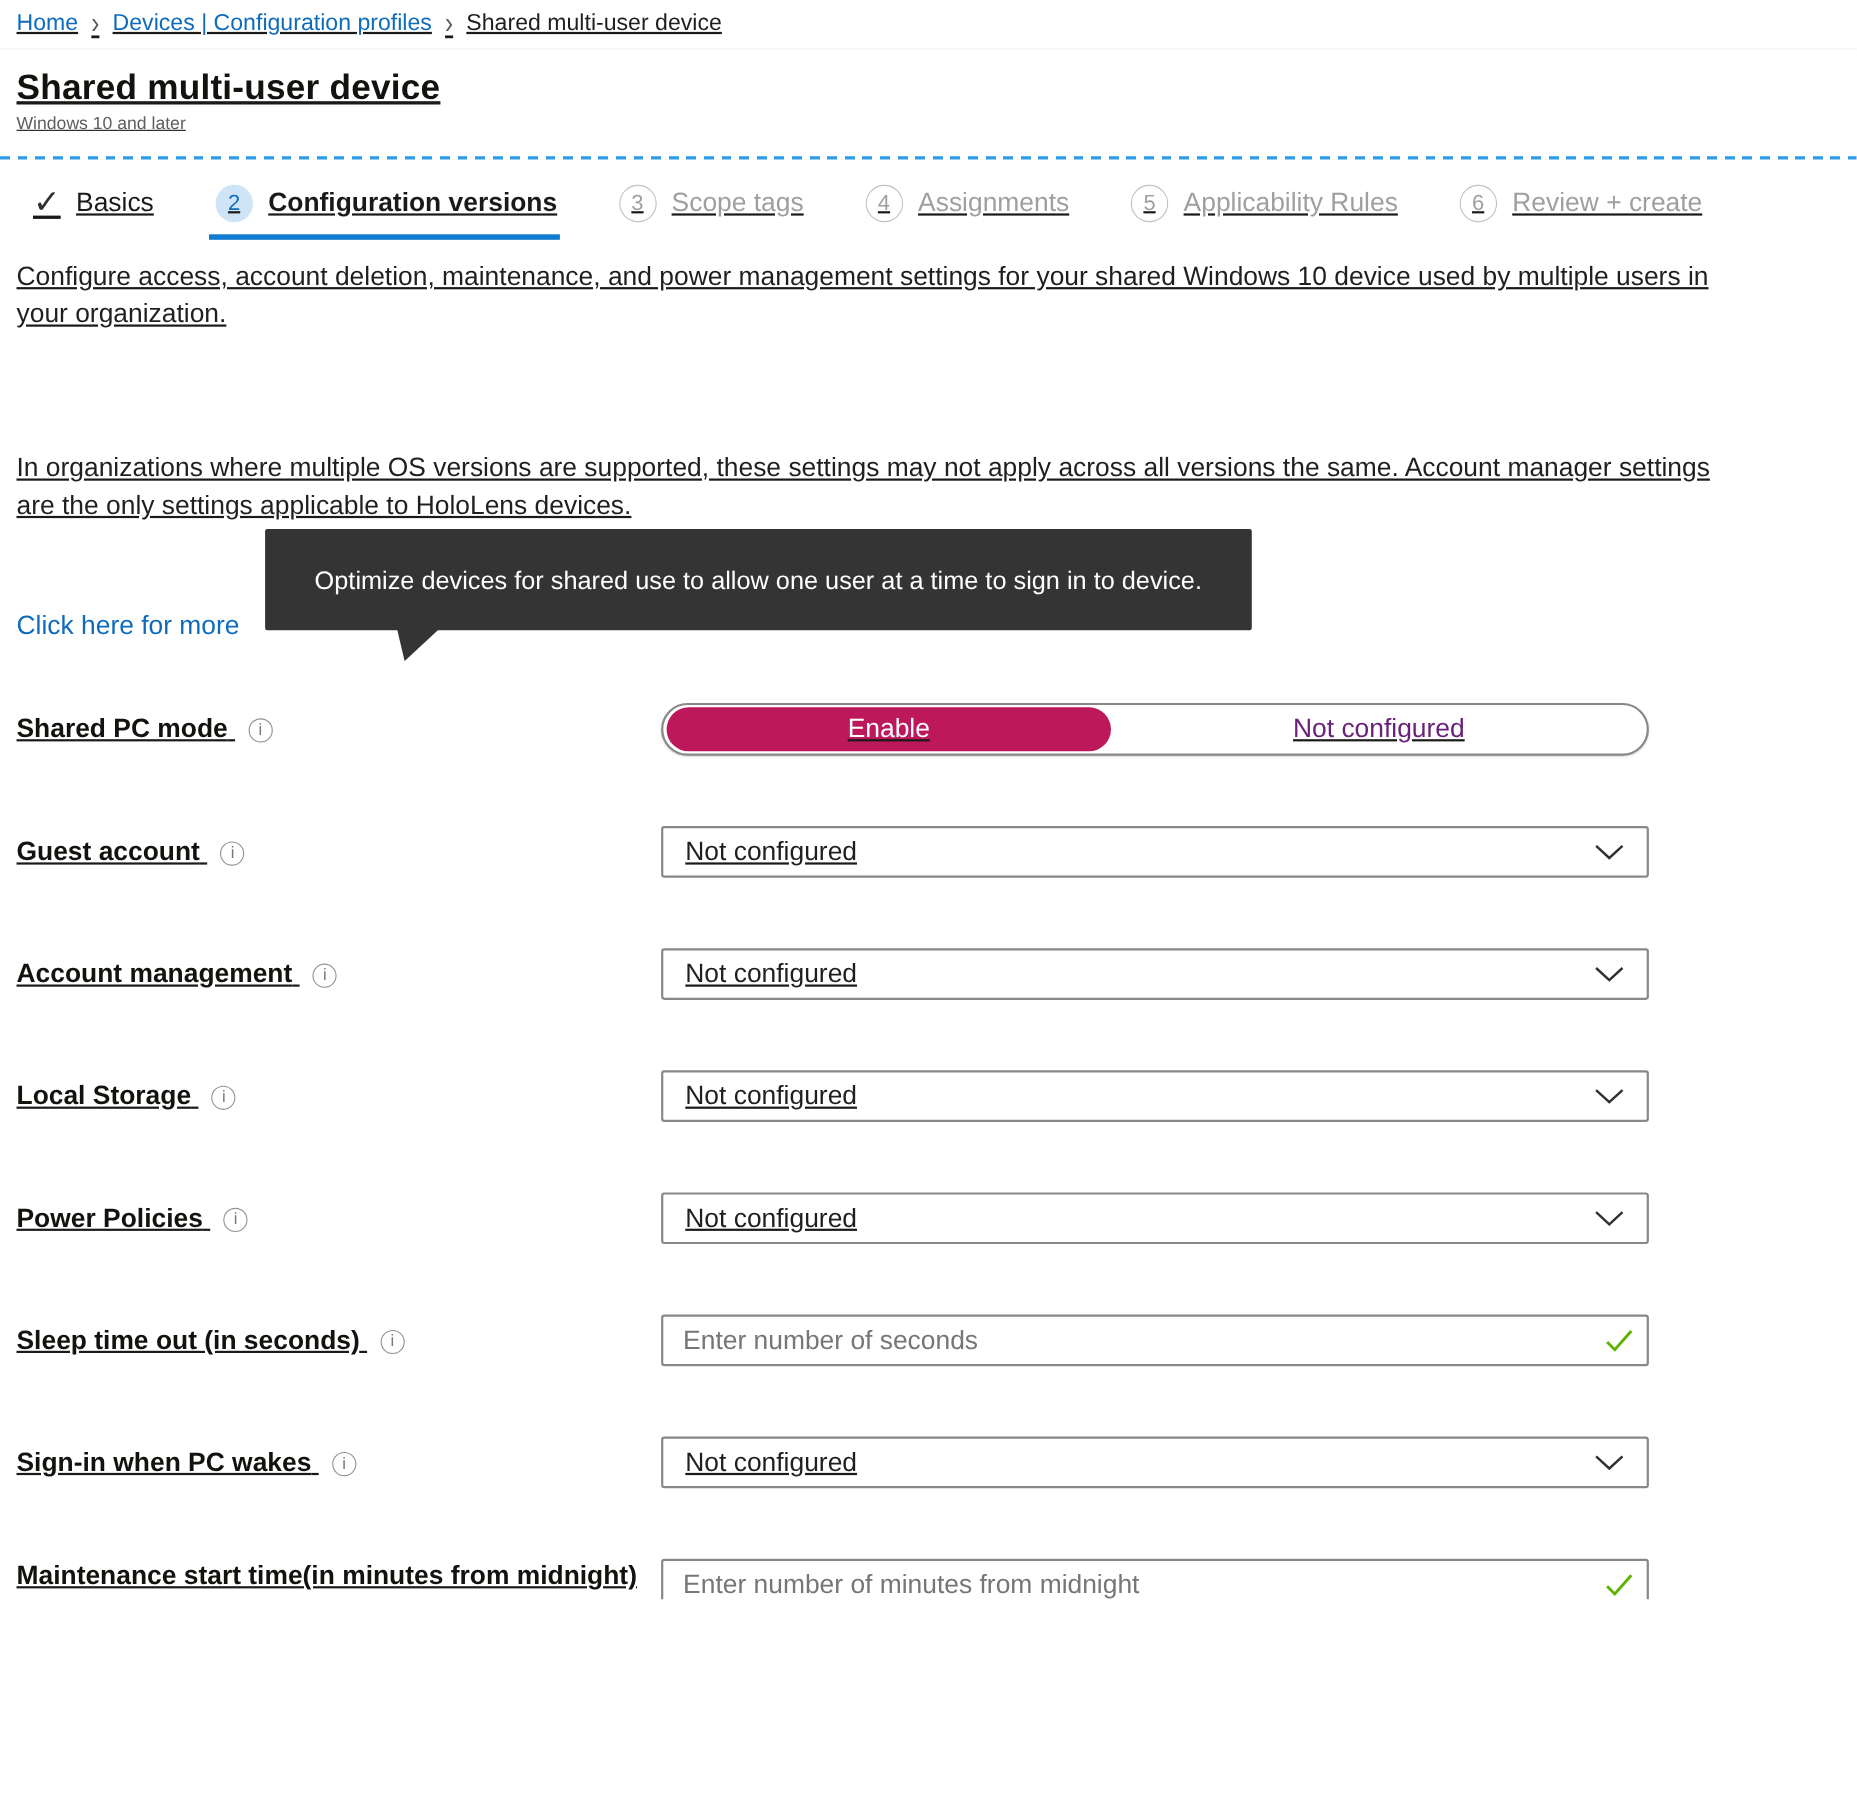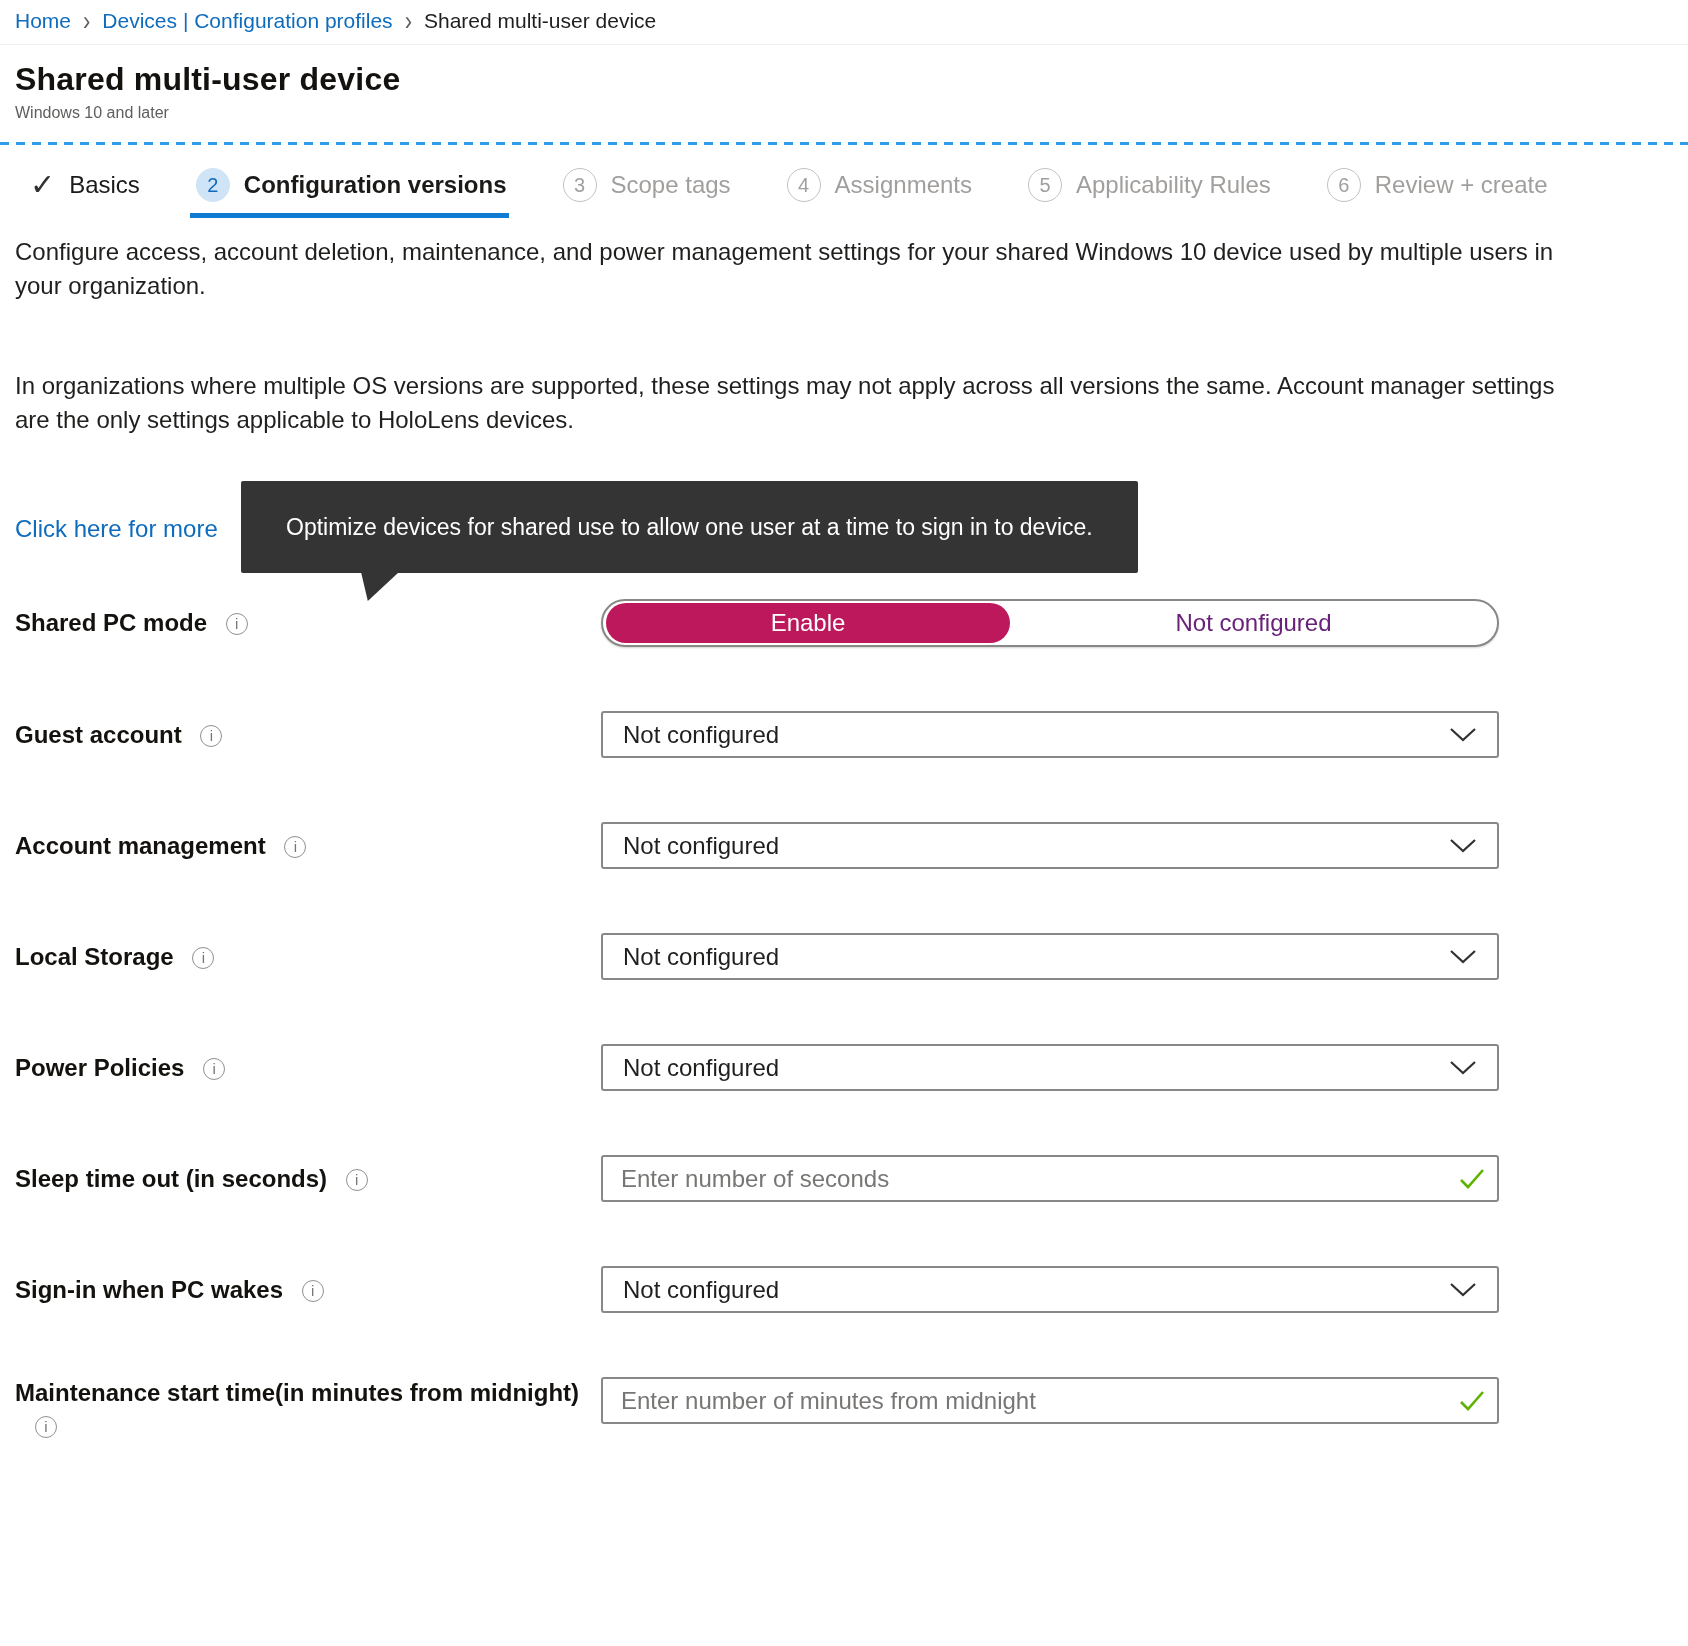--- a/index.html
+++ b/index.html
@@ -1,18 +1,18 @@
 <!DOCTYPE html>
 <html><head>
 <meta charset="utf-8">
 <style>
   * { margin:0; padding:0; box-sizing:border-box; }
   html,body { background:#fff; }
   body { font-family:"Liberation Sans","DejaVu Sans",sans-serif; color:#1b1a19; }
-  .page { position:relative; width:1688px; height:1454px; overflow:hidden; background:#fff; }
+  .page { position:relative; width:1688px; height:1454px; overflow:hidden; background:#fff;text-decoration:underline; }
 
   
   .breadcrumb { display:flex; align-items:center; gap:12px; padding:8px 0 10px 15px; font-size:21px; border-bottom:1px solid #f0efee; }
   .crumb-link { color:#0f6cbd; cursor:pointer; text-decoration:none; }
   .crumb-sep { color:#605e5c; font-size:22px; transform:scaleY(1.25); display:inline-block; }
   .crumb-current { color:#201f1e; }
 
   
   .page-header { padding:16px 0 10px 15px; }
   .page-title { font-size:32px; font-weight:700; color:#14120f; letter-spacing:.2px; }
@@ -28,21 +28,21 @@
   .tab.upcoming .tab-label { color:#a19f9d; }
   .step-circle { width:34px; height:34px; border-radius:50%; display:flex; align-items:center; justify-content:center; font-size:20px; }
   .tab.active .step-circle { background:#cfe4f6; color:#0f6cbd; border:1px solid #cfe4f6; }
   .tab.upcoming .step-circle { background:#fff; color:#a19f9d; border:1.5px solid #c4c2c0; }
   .check-glyph { font-size:30px; color:#323130; line-height:1; }
   .tab-underline { position:absolute; left:-6px; right:-2px; bottom:-16px; height:5px; background:#0f7bd3; }
 
   
   .intro { padding:24px 15px 0 15px; }
   .intro p { font-size:24px; line-height:1.42; color:#201f1e; max-width:1580px; }
-  .intro p + p { margin-top:66px; }
+  .intro p + p { margin-top:106px; }
   .more-link { display:inline-block; margin:78px 0 0 15px; font-size:24px; color:#0f6cbd; cursor:pointer; }
 
   
   .tooltip { position:absolute; left:241px; top:481px; width:897px; height:92px; background:#343434;
     color:#fff; display:flex; align-items:center; padding:0 45px; font-size:23px; border-radius:2px; z-index:5; }
   .tooltip-pointer { position:absolute; left:120px; bottom:-28px; width:38px; height:29px; background:#343434;
     clip-path:polygon(0 0,100% 0,18% 100%); }
 
   
   .rows { margin-top:56px; }

